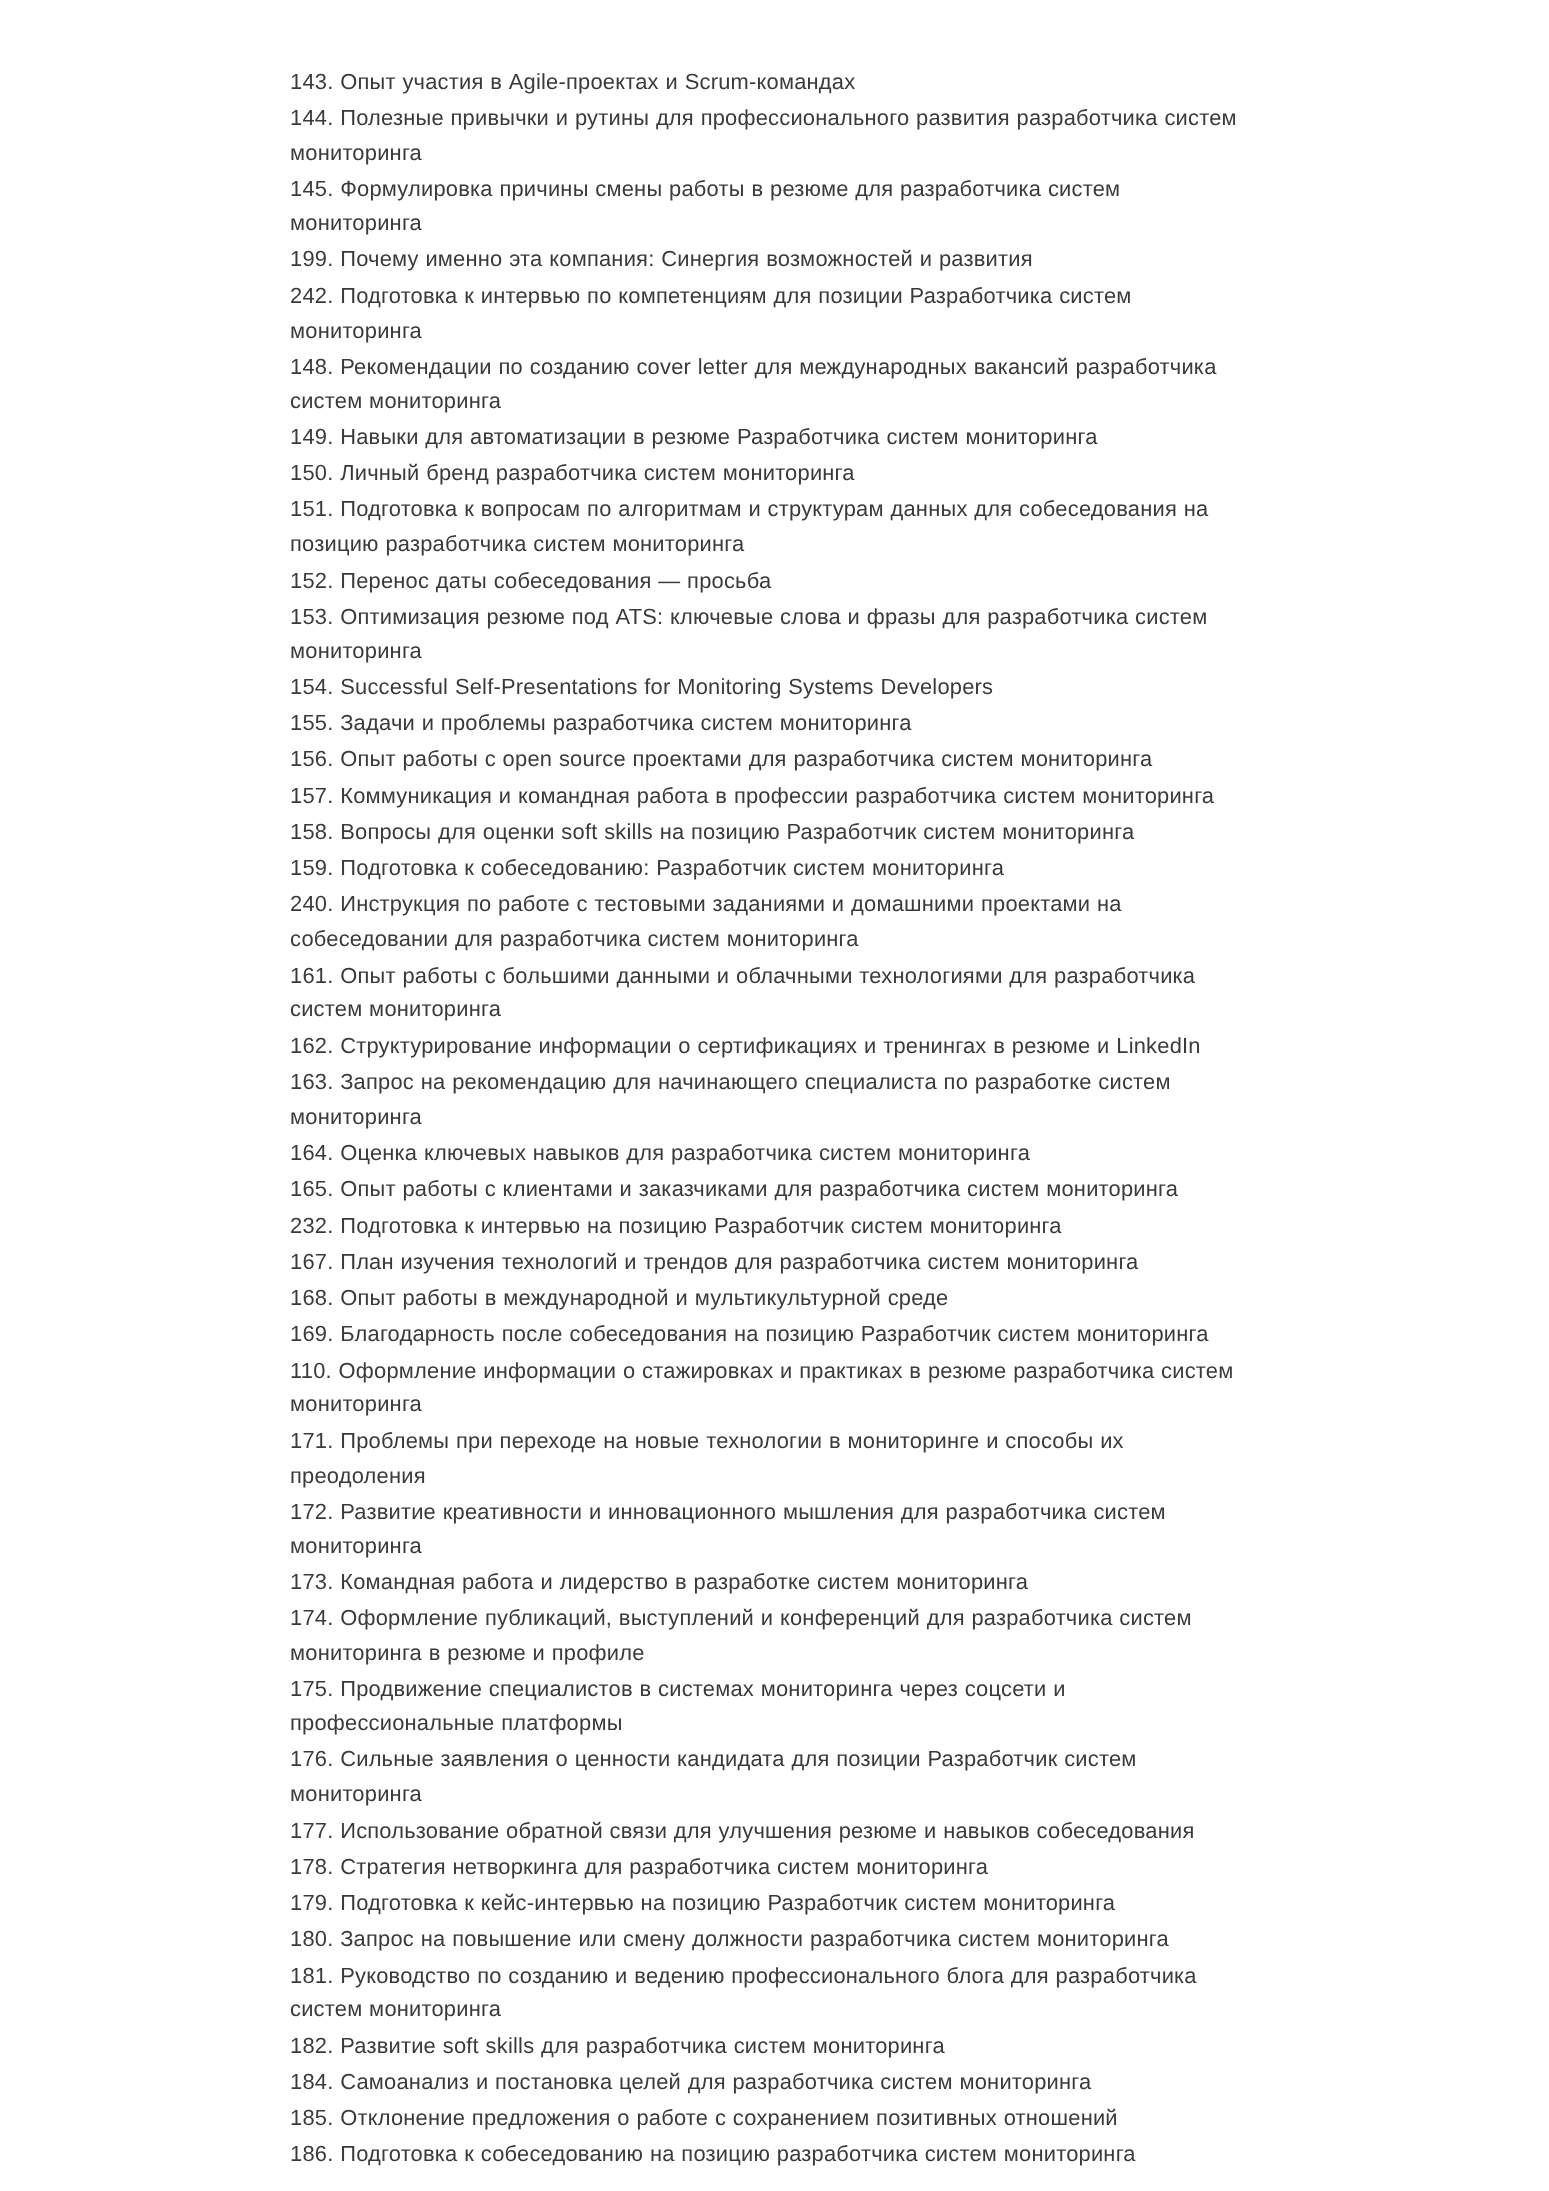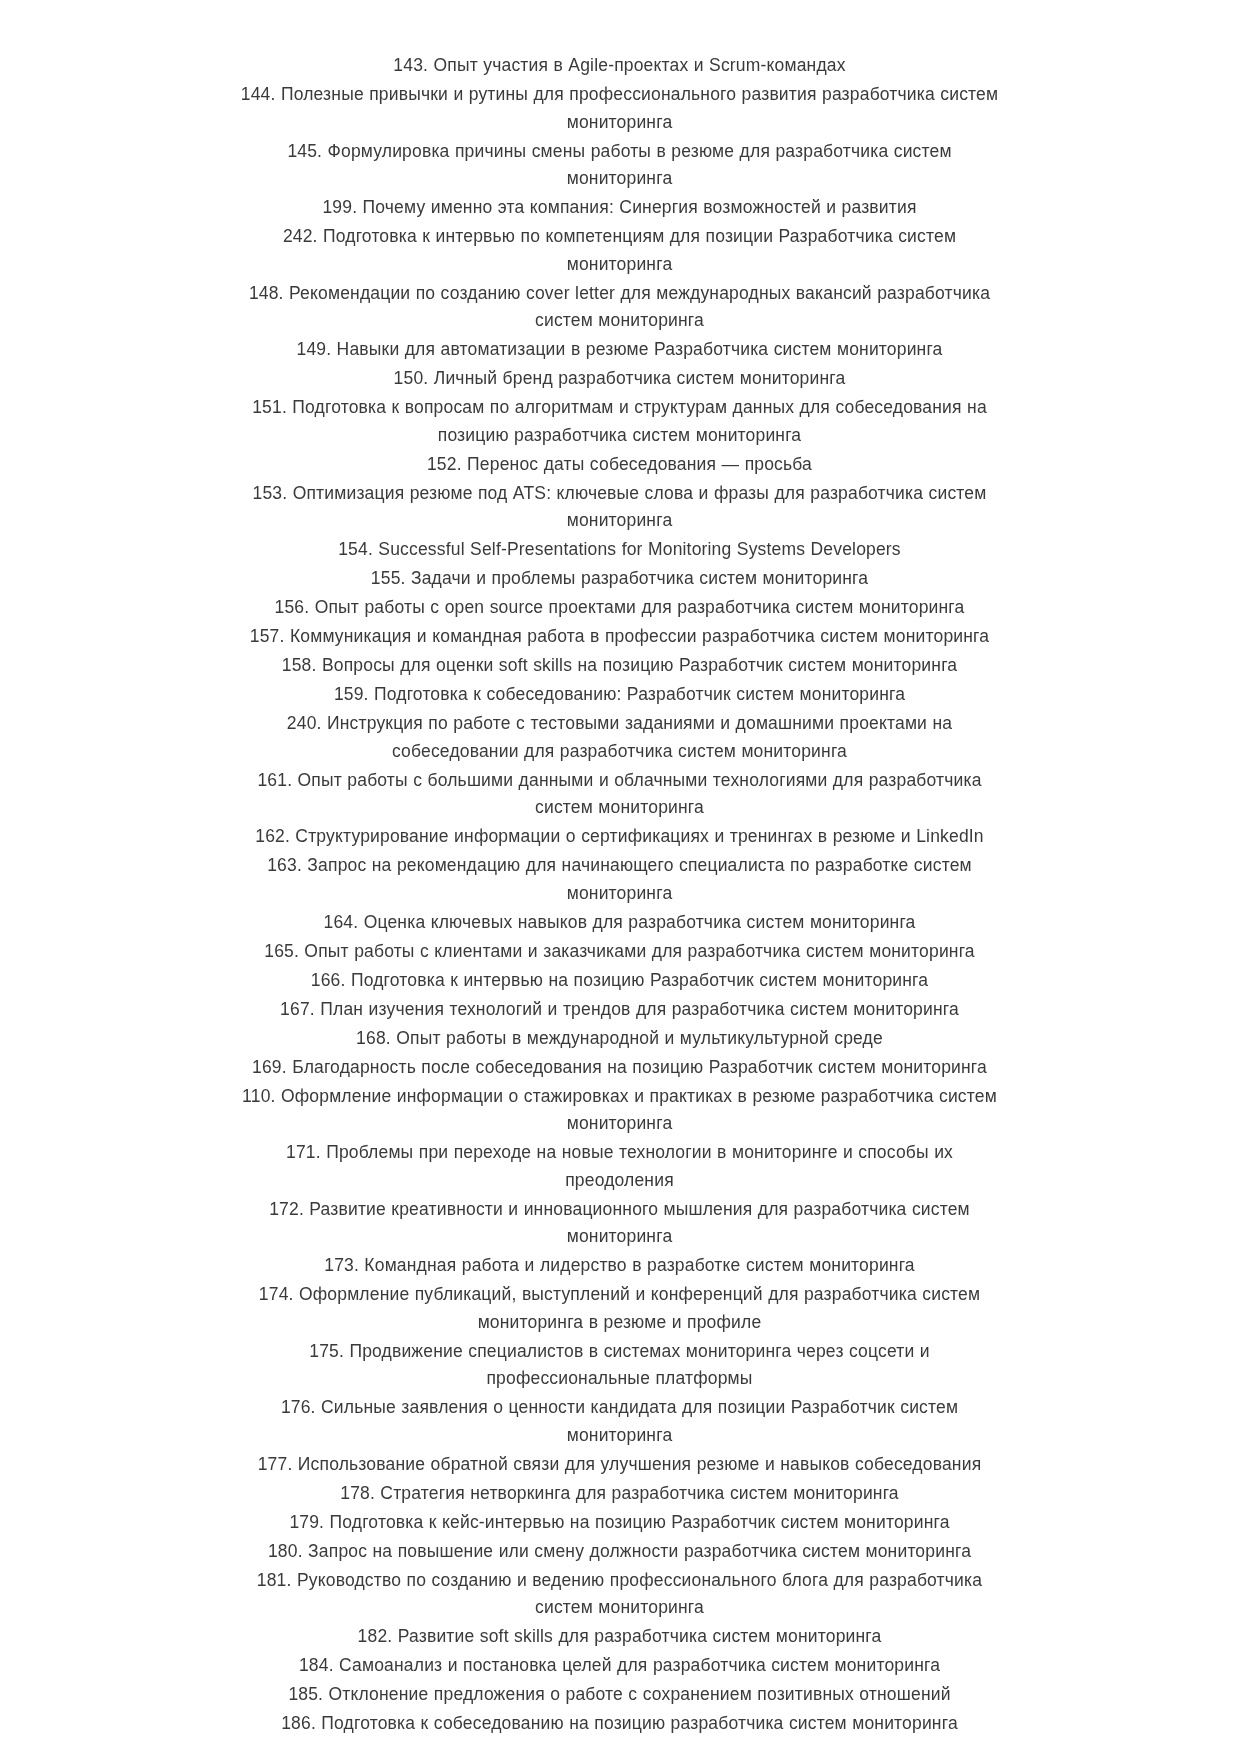--- a/index.html
+++ b/index.html
@@ -27,21 +27,20 @@
   }
   .toc-item {
     font-size: 17.5px;
     line-height: 27.5px;
     color: #3a3a3a;
     margin: 0 0 1.5px 0;
     text-indent: 0;
     padding-left: 0;
     letter-spacing: 0.01em;
     word-spacing: 0.02em;
-    text-align: center;
   }
 </style>
 </head>
 <body>
 
 <div class="page">
   <ul class="toc-list">
     <li class="toc-item">143. Опыт участия в Agile-проектах и Scrum-командах</li>
     <li class="toc-item">144. Полезные привычки и рутины для профессионального развития разработчика систем мониторинга</li>
     <li class="toc-item">145. Формулировка причины смены работы в резюме для разработчика систем мониторинга</li>
@@ -58,21 +57,21 @@
     <li class="toc-item">156. Опыт работы с open source проектами для разработчика систем мониторинга</li>
     <li class="toc-item">157. Коммуникация и командная работа в профессии разработчика систем мониторинга</li>
     <li class="toc-item">158. Вопросы для оценки soft skills на позицию Разработчик систем мониторинга</li>
     <li class="toc-item">159. Подготовка к собеседованию: Разработчик систем мониторинга</li>
     <li class="toc-item">240. Инструкция по работе с тестовыми заданиями и домашними проектами на собеседовании для разработчика систем мониторинга</li>
     <li class="toc-item">161. Опыт работы с большими данными и облачными технологиями для разработчика систем мониторинга</li>
     <li class="toc-item">162. Структурирование информации о сертификациях и тренингах в резюме и LinkedIn</li>
     <li class="toc-item">163. Запрос на рекомендацию для начинающего специалиста по разработке систем мониторинга</li>
     <li class="toc-item">164. Оценка ключевых навыков для разработчика систем мониторинга</li>
     <li class="toc-item">165. Опыт работы с клиентами и заказчиками для разработчика систем мониторинга</li>
-    <li class="toc-item">166. Подготовка к интервью на позицию Разработчик систем мониторинга</li>
+    <li class="toc-item">232. Подготовка к интервью на позицию Разработчик систем мониторинга</li>
     <li class="toc-item">167. План изучения технологий и трендов для разработчика систем мониторинга</li>
     <li class="toc-item">168. Опыт работы в международной и мультикультурной среде</li>
     <li class="toc-item">169. Благодарность после собеседования на позицию Разработчик систем мониторинга</li>
     <li class="toc-item">110. Оформление информации о стажировках и практиках в резюме разработчика систем мониторинга</li>
     <li class="toc-item">171. Проблемы при переходе на новые технологии в мониторинге и способы их преодоления</li>
     <li class="toc-item">172. Развитие креативности и инновационного мышления для разработчика систем мониторинга</li>
     <li class="toc-item">173. Командная работа и лидерство в разработке систем мониторинга</li>
     <li class="toc-item">174. Оформление публикаций, выступлений и конференций для разработчика систем мониторинга в резюме и профиле</li>
     <li class="toc-item">175. Продвижение специалистов в системах мониторинга через соцсети и профессиональные платформы</li>
     <li class="toc-item">176. Сильные заявления о ценности кандидата для позиции Разработчик систем мониторинга</li>

